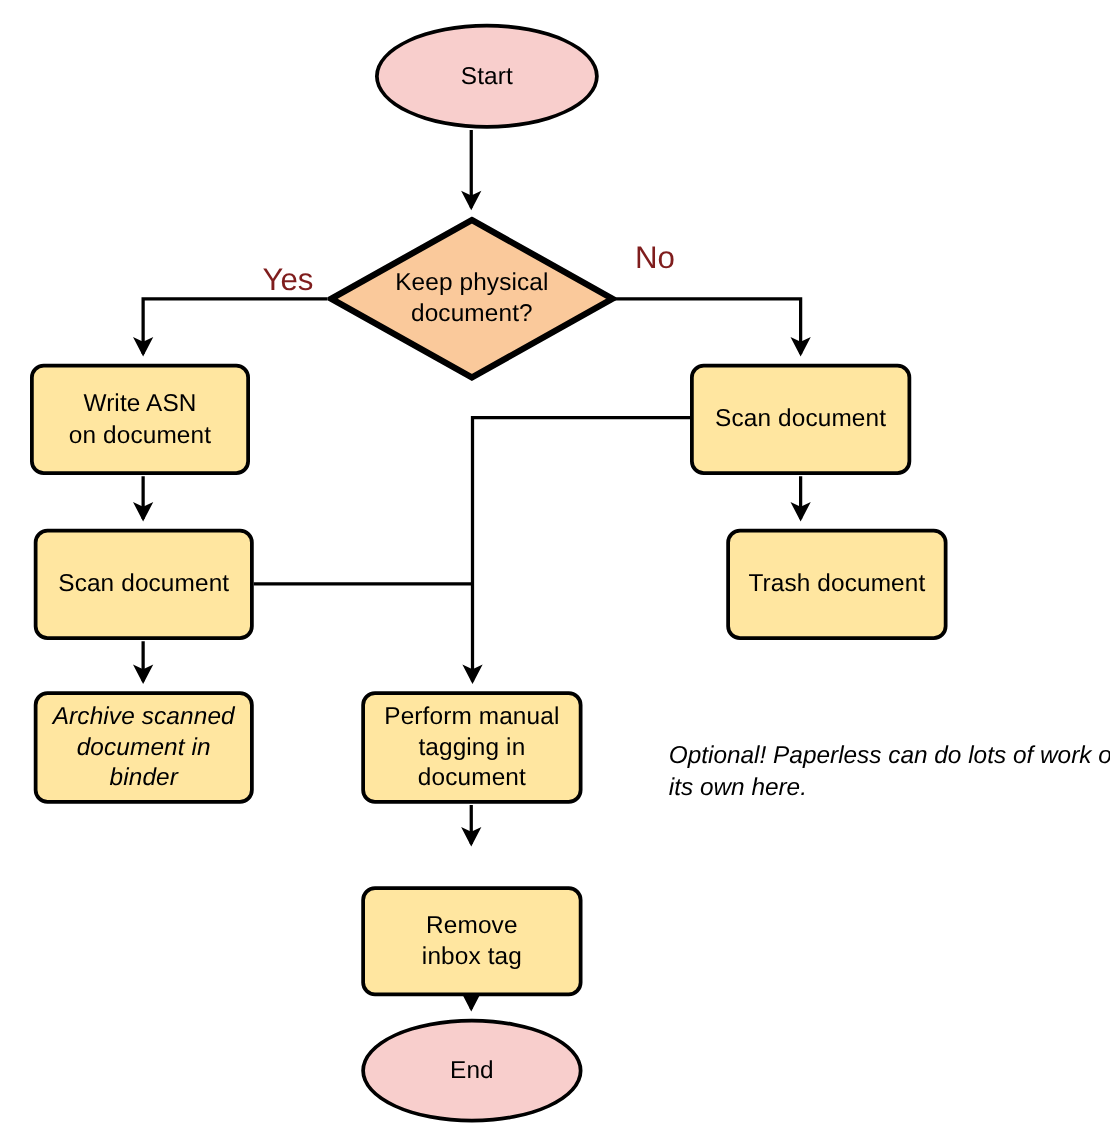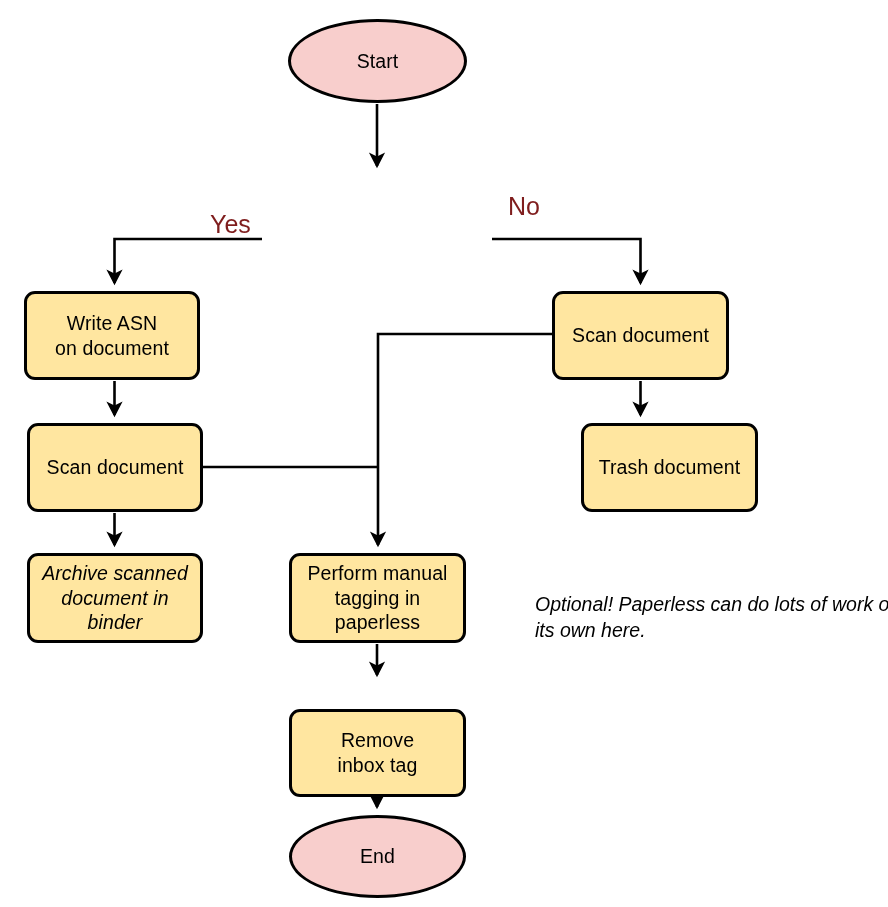--- a/index.html
+++ b/index.html
@@ -112,24 +112,31 @@
       <path d="M 552 334 L 378 334 L 378 545" marker-end="url(#arrow)"></path>
 
       <path d="M 203 467 L 378 467"></path>
 
       <path d="M 377 644 L 377 675" marker-end="url(#arrow)"></path>
 
       <path d="M 377 772 L 377 807" marker-end="url(#arrow)"></path>
     </g>
   </svg>
 
-  <div class="node node-terminator" style="left:288px; top:19px; width:179px; height:84px;">
+  <div class="node node-terminator" style="left:300px; top:19px; width:179px; height:84px;">
     <span>Start</span>
   </div>
 
+  <div class="node node-decision" style="left:262px; top:173px; width:231px; height:132px;">
+    <svg class="decision-shape" viewBox="0 0 231 132" preserveAspectRatio="none">
+      <polygon points="115.5,3 228,66 115.5,129 3,66" fill="#fac99b" stroke="#000000" stroke-width="5" stroke-linejoin="miter"></polygon>
+    </svg>
+    <span class="decision-label">Keep physical
+document?</span>
+  </div>
 
   <div class="edge-label" style="left:210px; top:212px;">Yes</div>
   <div class="edge-label" style="left:508px; top:194px;">No</div>
 
   <div class="node node-process" style="left:24px; top:291px; width:176px; height:89px;">
     <span>Write ASN
 on document</span>
   </div>
 
   <div class="node node-process" style="left:27px; top:423px; width:176px; height:89px;">
@@ -146,21 +153,21 @@
     <span>Scan document</span>
   </div>
 
   <div class="node node-process" style="left:552px; top:423px; width:177px; height:89px;margin-left:29px;">
     <span>Trash document</span>
   </div>
 
   <div class="node node-process" style="left:289px; top:553px; width:177px; height:90px;">
     <span>Perform manual
 tagging in
-paperless</span>
+document</span>
   </div>
 
   <div class="node node-process" style="left:289px; top:683px; width:177px; height:88px;margin-top:26px;">
     <span>Remove
 inbox tag</span>
   </div>
 
   <div class="node node-terminator" style="left:289px; top:815px; width:177px; height:83px;text-align:center;">
     <span>End</span>
   </div>

